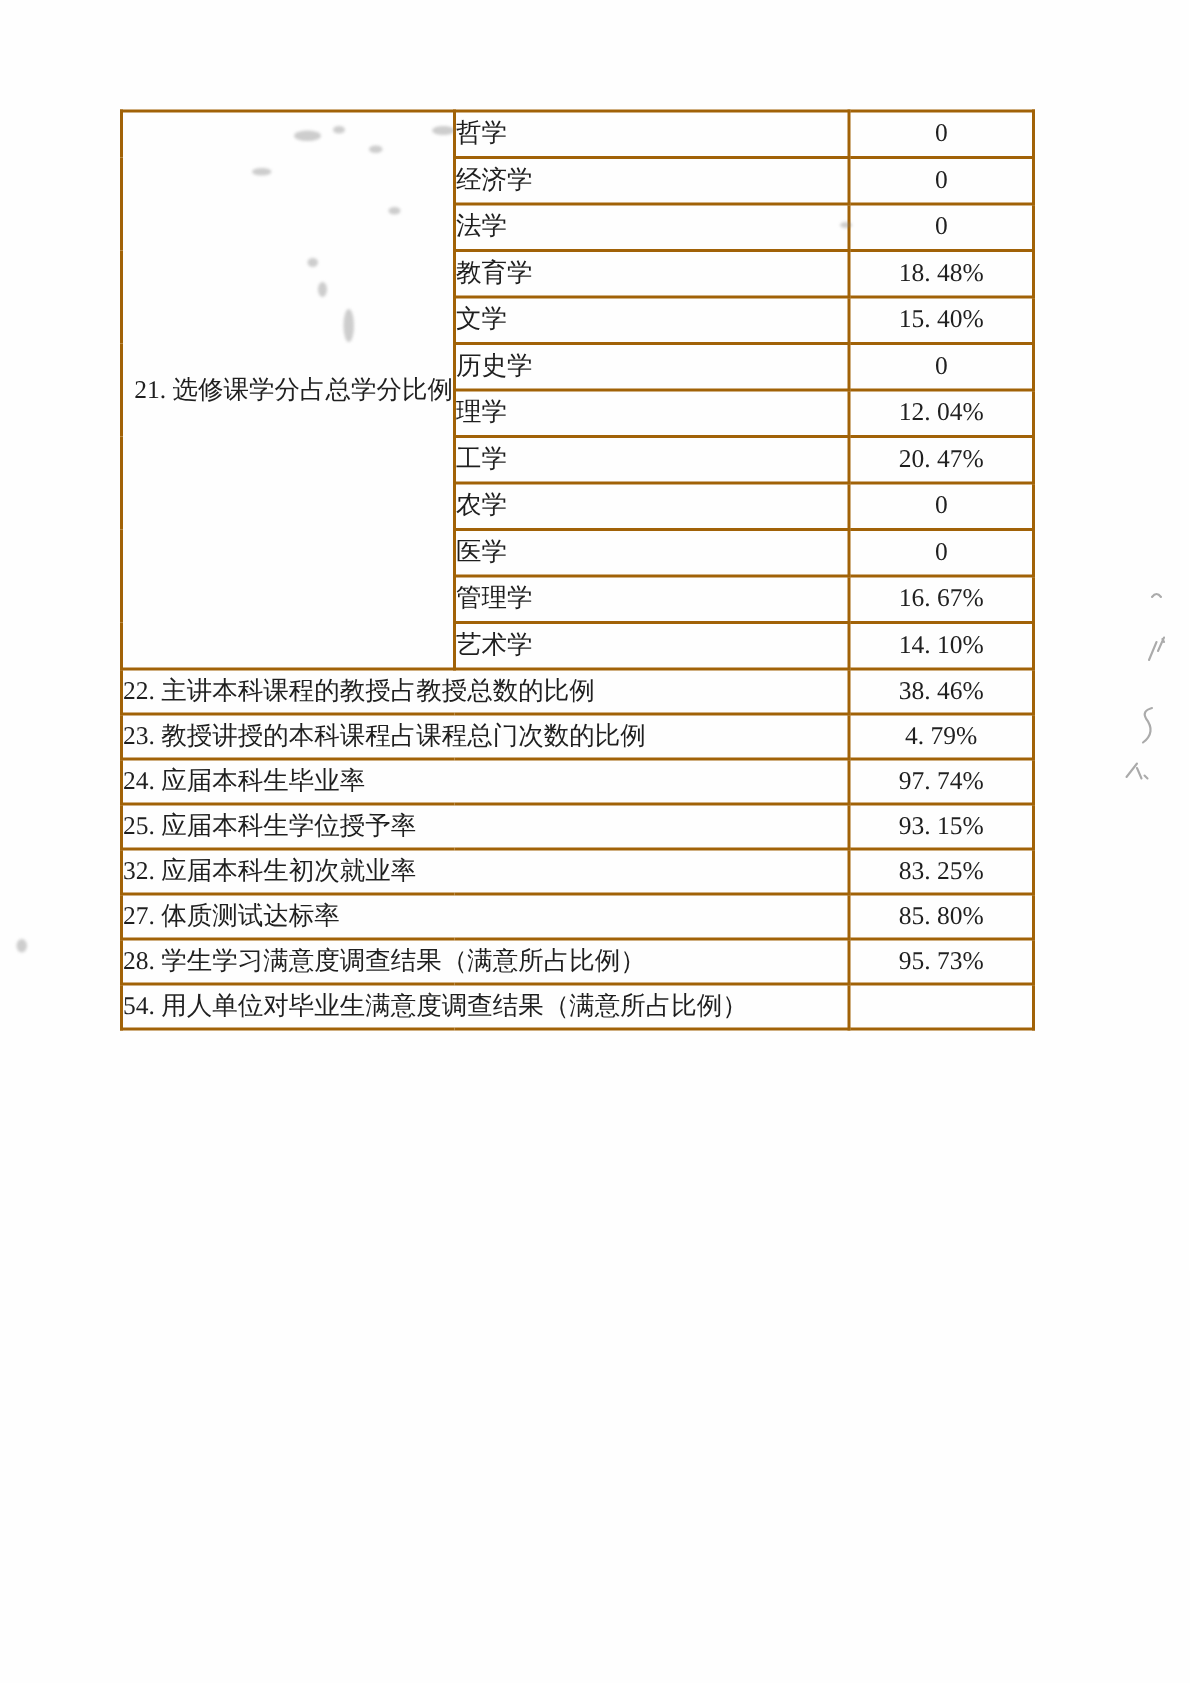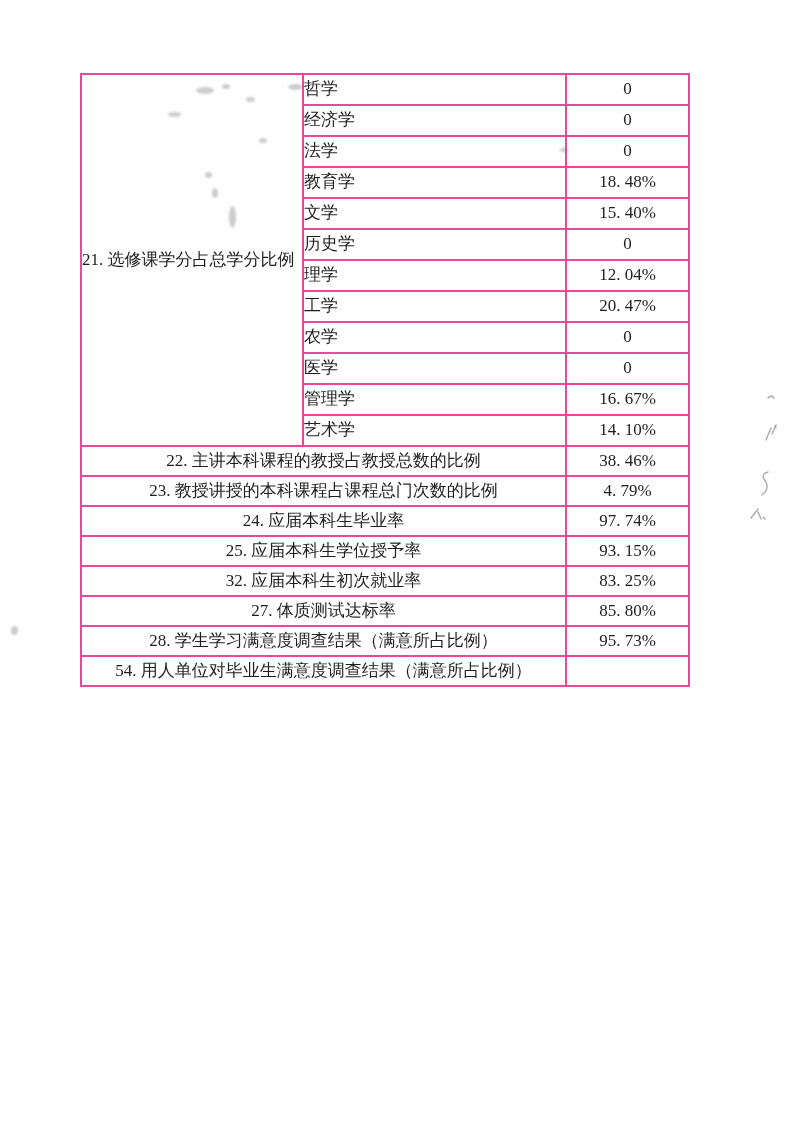--- a/index.html
+++ b/index.html
@@ -20,49 +20,48 @@
     position: absolute;
     left: 80px;
     top: 73px;
     width: 608px;
     border-collapse: collapse;
     table-layout: fixed;
     font-size: 17px;
     line-height: 1.1;
   }
   table.report-table td {
-    border: 2px solid #ec4899;
+    border: 2px solid #a16207;
     padding: 0;
     vertical-align: middle;
     overflow: hidden;
     white-space: nowrap;
   }
   .col-category { width: 222px; }
   .col-subject  { width: 263px; }
   .col-value    { width: 123px; }
 
   tr.subject-row td { height: 29px; }
   tr.metric-row  td { height: 28px; }
 
   td.cat-cell {
     padding-left: 3px;
-    text-align: left;
+    text-align: right;
     margin-top: 42px;
   }
   td.subj-cell {
     padding-left: 4px;
     text-align: left;
   }
   td.val-cell {
     text-align: center;
   }
   td.metric-label-cell {
     padding-left: 3px;
-    text-align: center;
-    border-radius: 14px;
+    text-align: left;
   }
 
   
   .artifacts { position: absolute; inset: 0; pointer-events: none; }
   .speck {
     position: absolute;
     background: rgba(125,125,125,0.38);
     border-radius: 50%;
     filter: blur(1.2px);
   }

